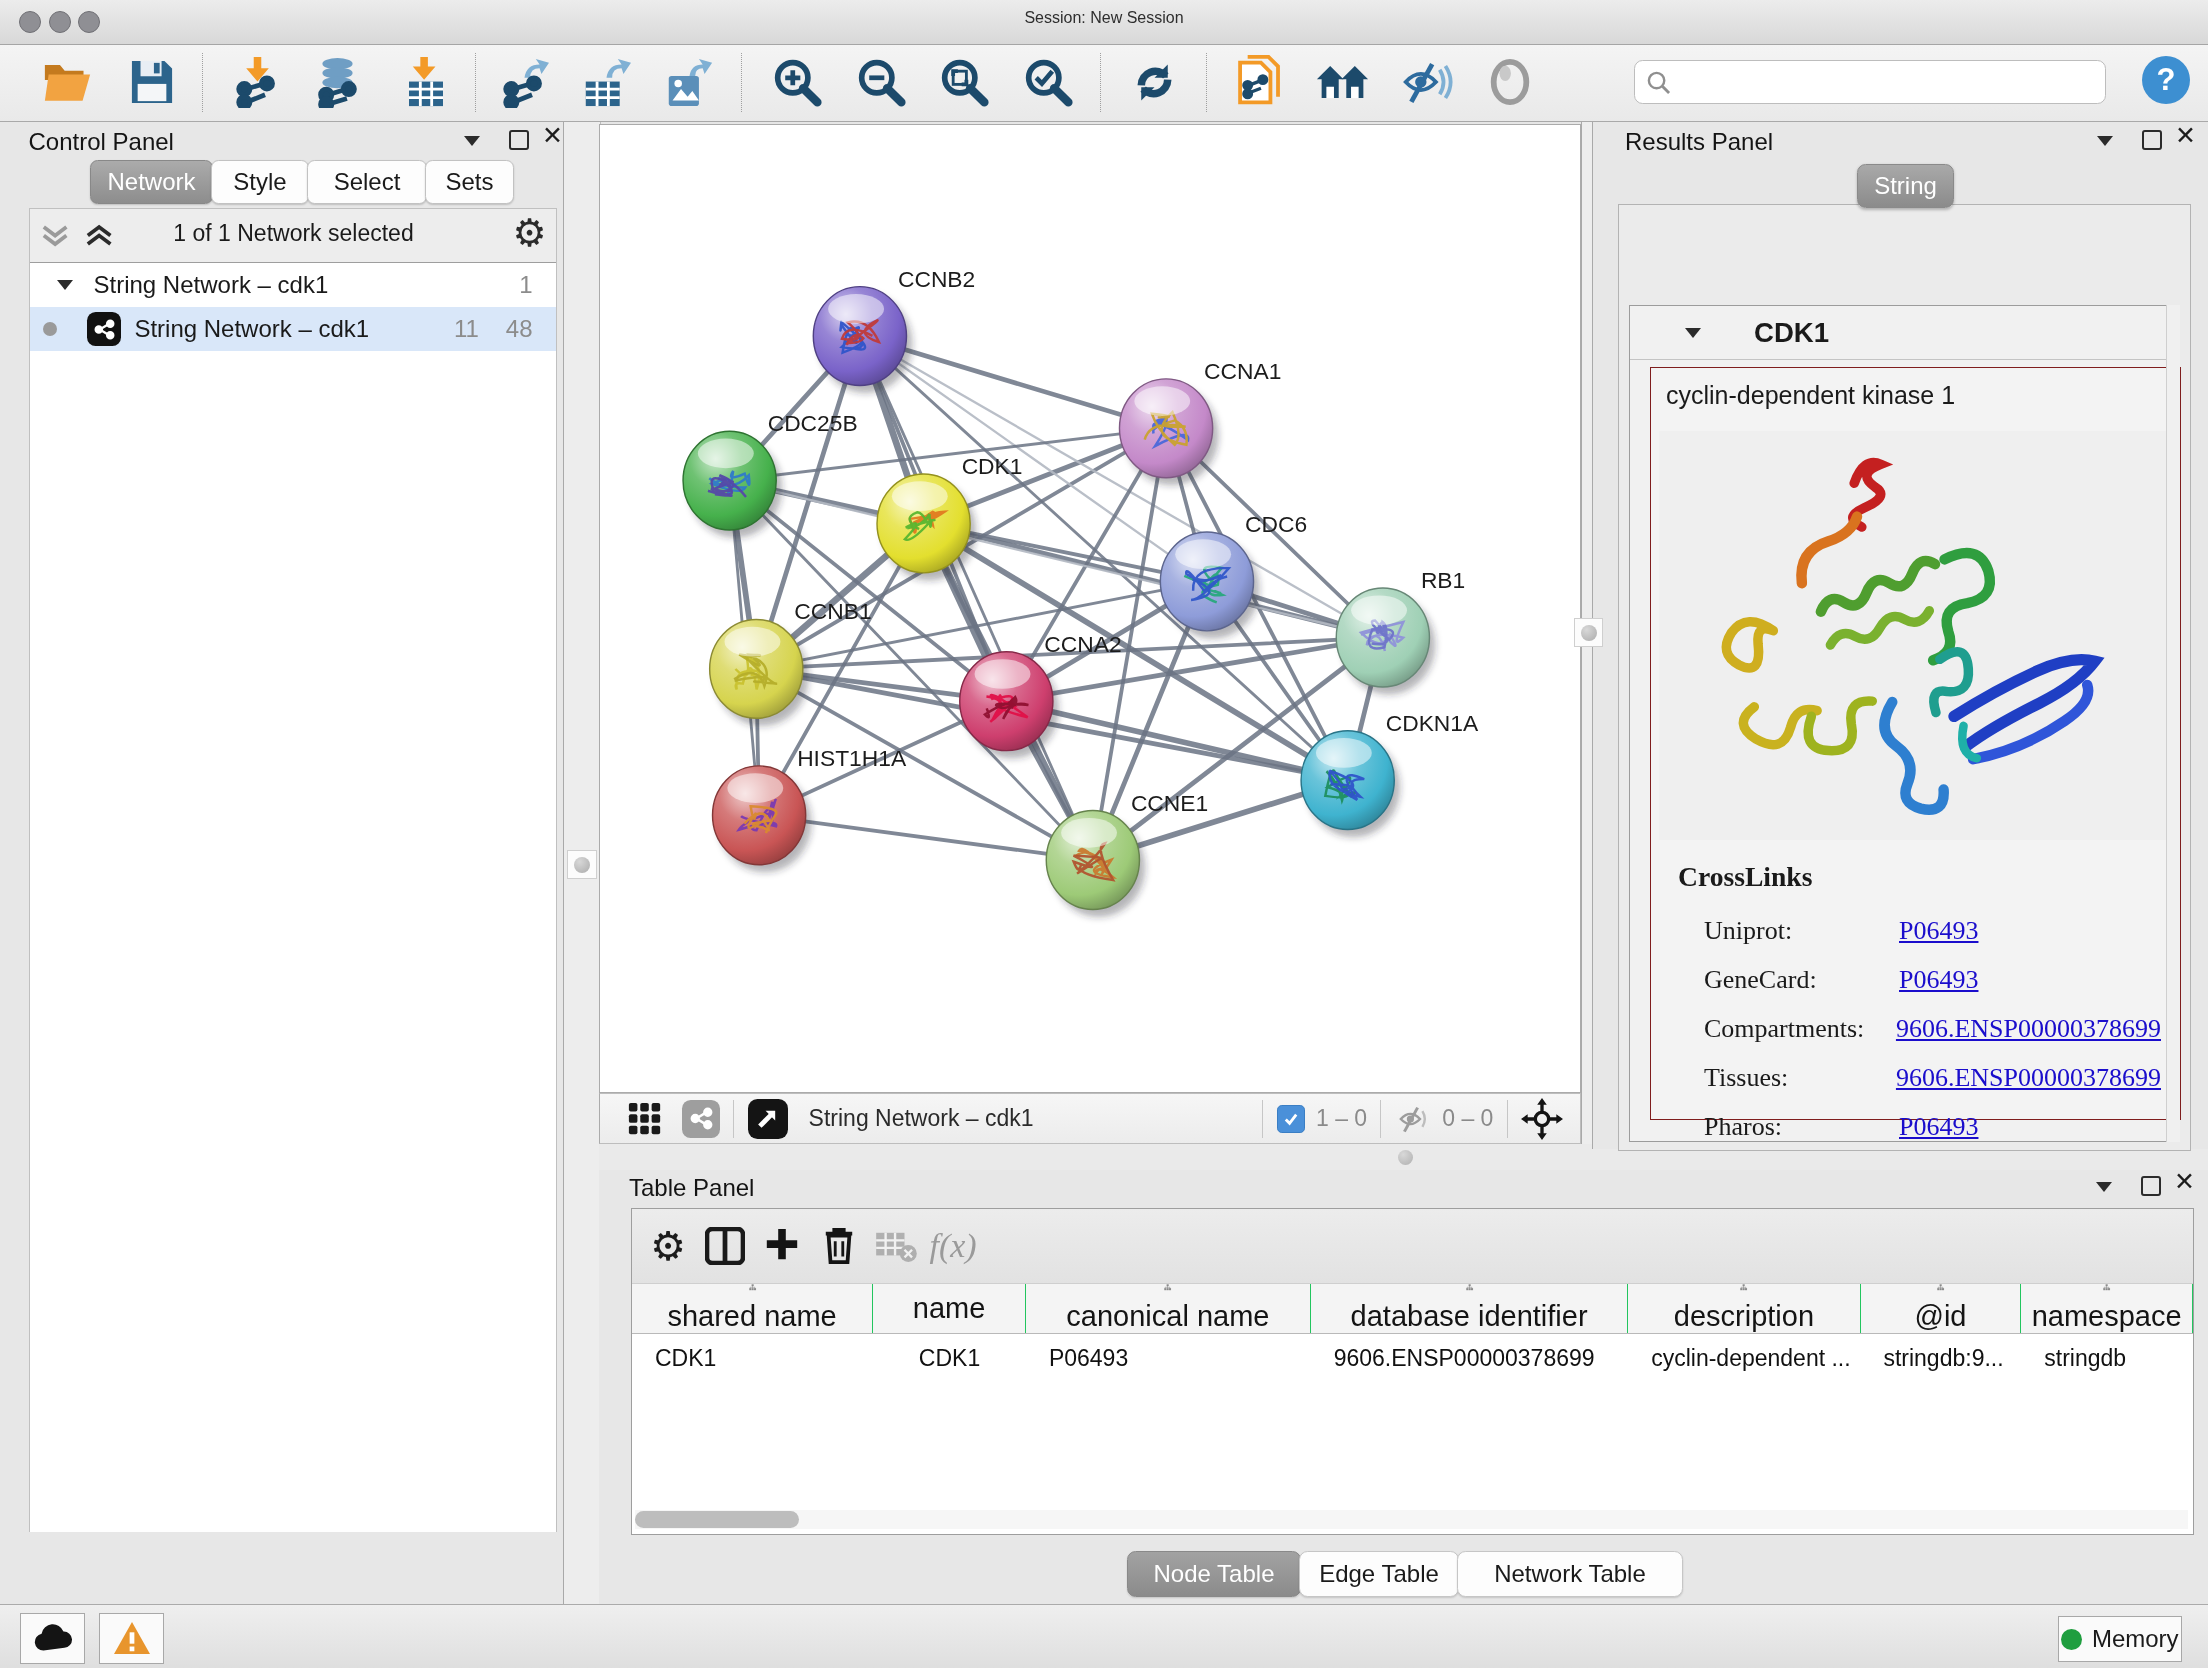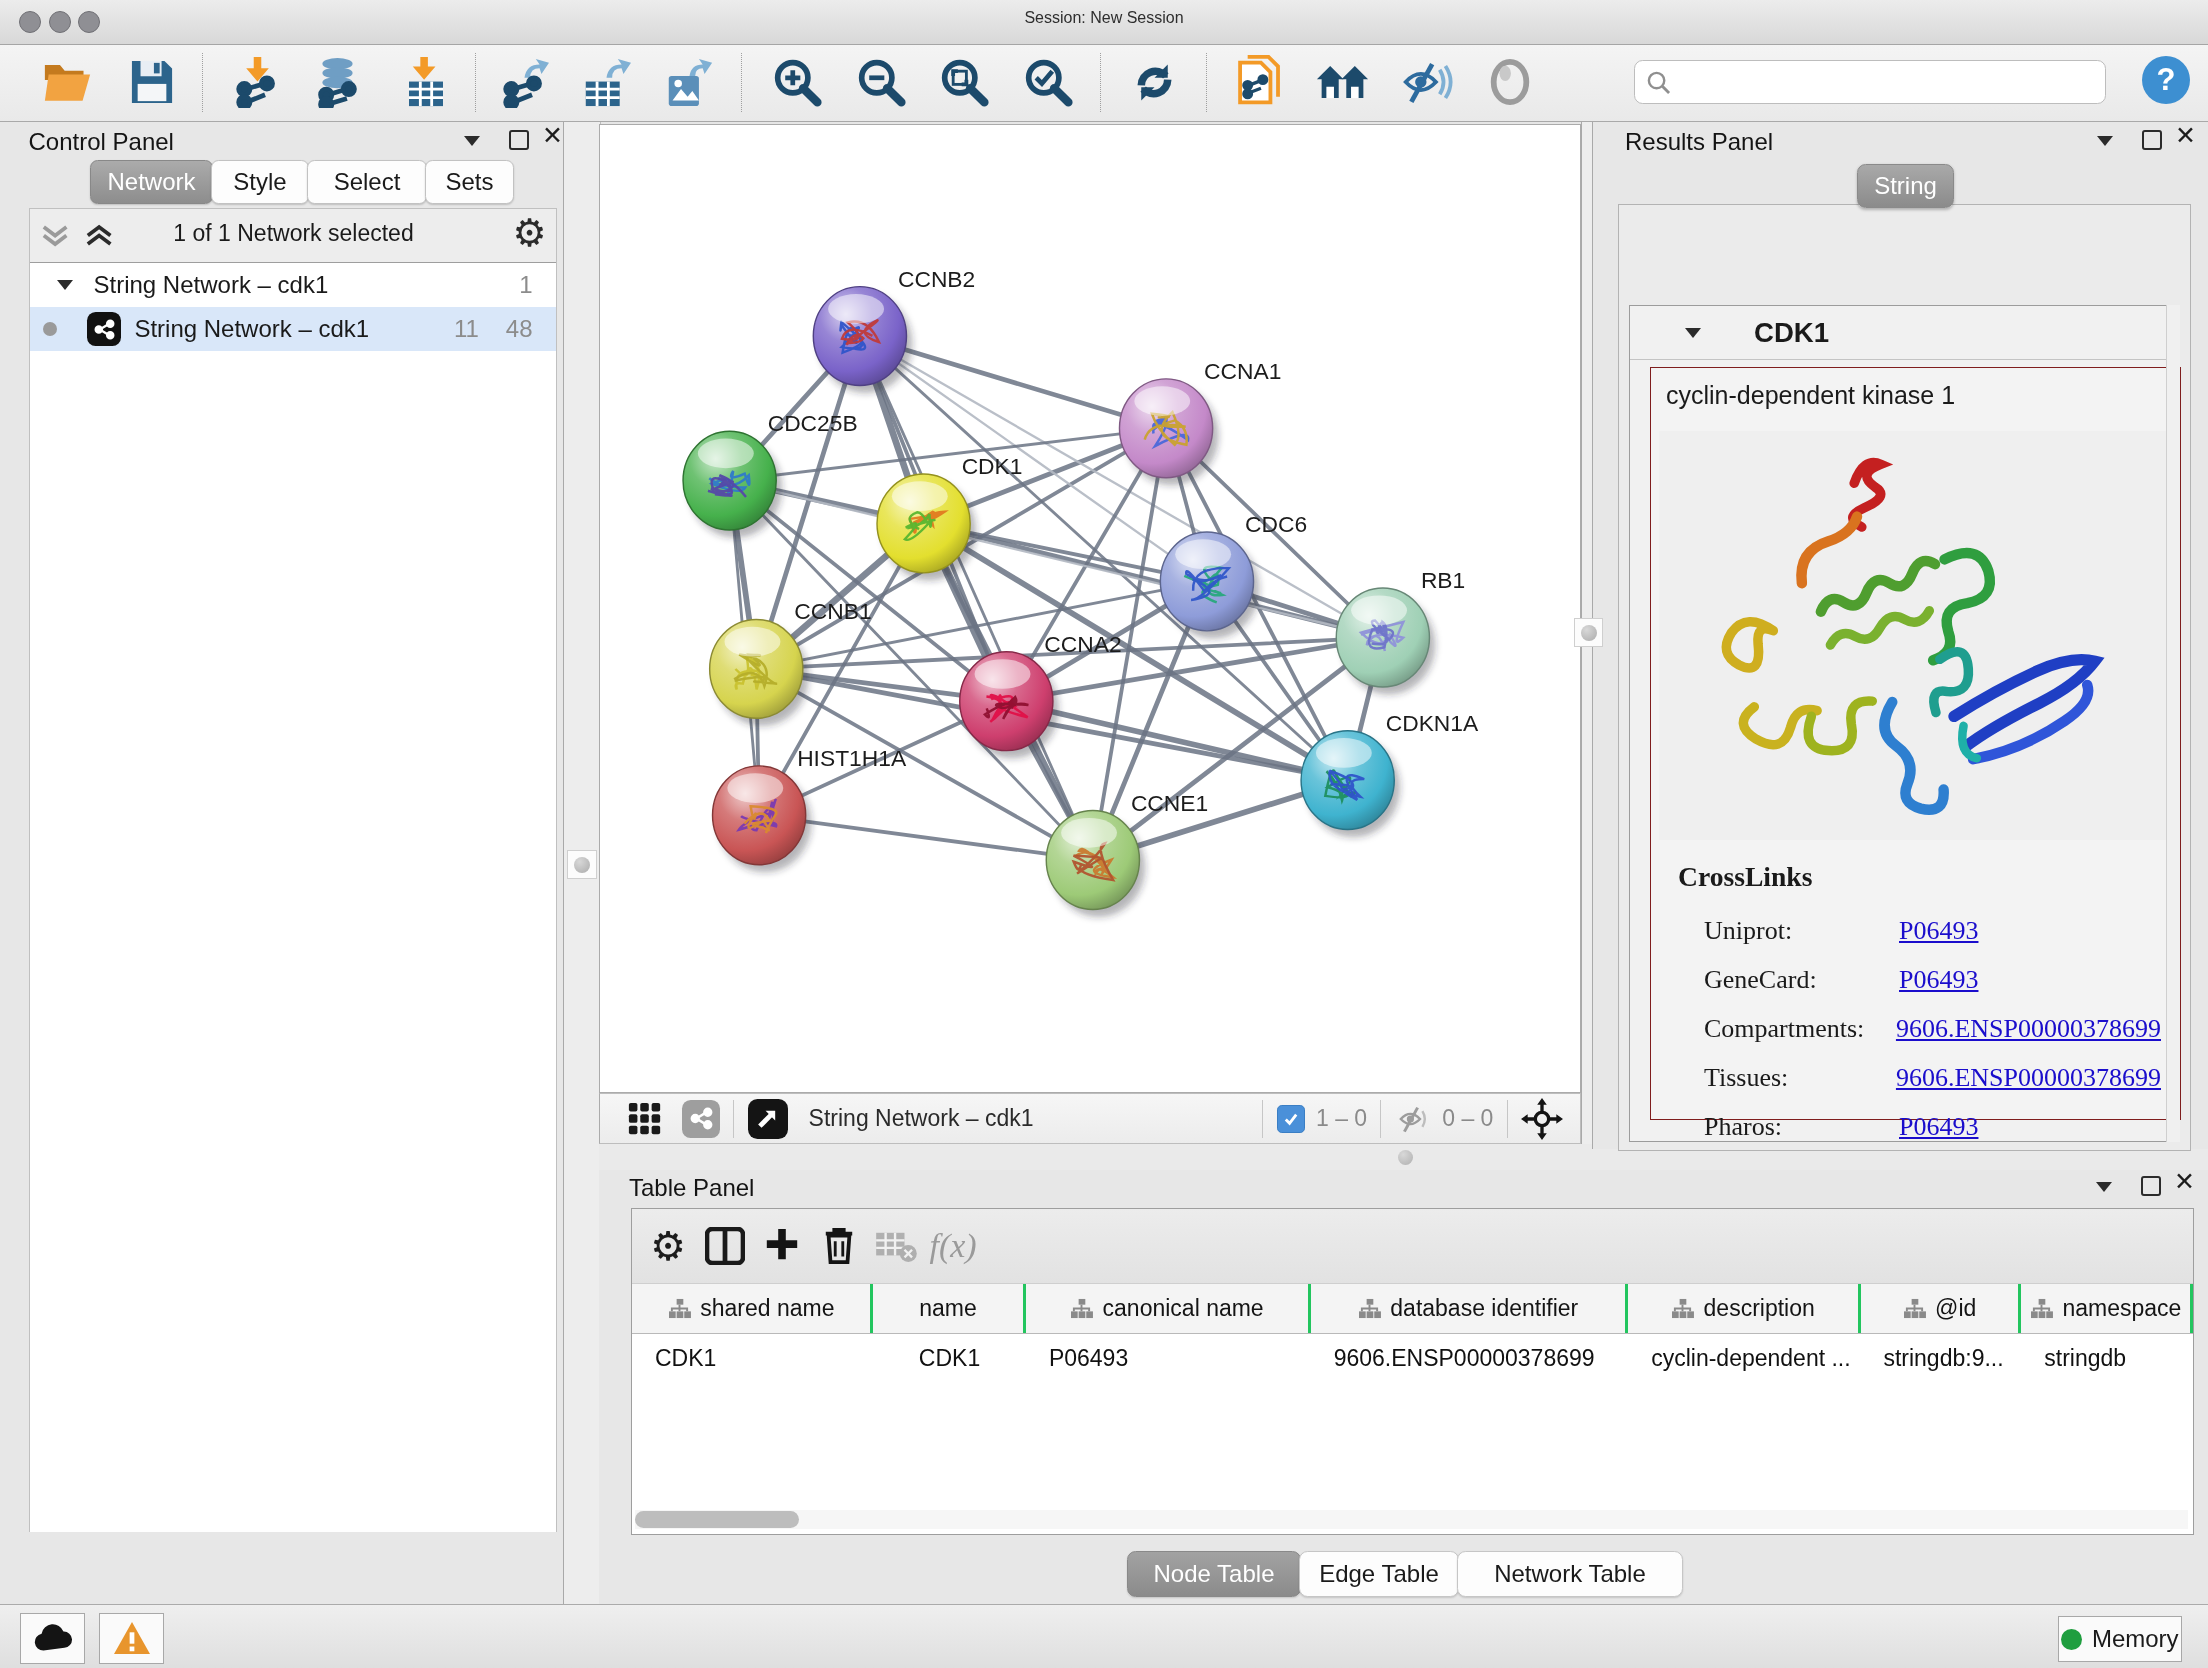--- a/index.html
+++ b/index.html
@@ -56,22 +56,22 @@
   .serif{font-family:"Liberation Serif","DejaVu Serif",serif;}
   .xlink{color:#1a0dcc;text-decoration:underline;}
   
   .tbl-bg{left:599px;top:1170px;width:1609px;height:434px;background:#e7e7e7;}
   .tbl-frame{left:631px;top:1208px;width:1563px;height:327px;background:#fff;
     border:1.9px solid #9e9e9e;box-sizing:border-box;}
   .tbl-toolbar{height:74px;background:linear-gradient(#ececec,#e2e2e2);border-bottom:1px solid #cfcfcf;
     display:flex;align-items:center;}
   .ticon{width:57px;height:53px;display:flex;align-items:center;justify-content:center;}
   .thead{display:flex;height:49px;background:#f4f4f4;border-bottom:1.9px solid #b9b9b9;}
-  .th{display:flex;align-items:center;justify-content:center;gap:9.5px;font-size:23px;color:#141414;
-    border-right:3px solid #22c55e;box-sizing:border-box;overflow:hidden;white-space:nowrap;}
+  .th{display:flex;align-items:center;justify-content:center;gap:9.5px;font-size:29px;color:#141414;
+    border-right:1px solid #22c55e;box-sizing:border-box;overflow:hidden;white-space:nowrap;flex-direction:column;}
   .trow{display:flex;height:48px;background:#fff;}
   .td{display:flex;align-items:center;font-size:23px;color:#111;padding-left:23px;
     box-sizing:border-box;overflow:hidden;white-space:nowrap;}
   .hscroll{left:635px;top:1510px;width:1553px;height:19px;background:#f6f6f6;}
   .hthumb{left:0;top:1px;width:164px;height:17px;border-radius:8.6px;background:#bdbdbd;}
   .btab{height:44px;border:1px solid #c6c6c6;background:#fdfdfd;border-radius:8.6px;font-size:24px;
     display:flex;align-items:center;justify-content:center;box-shadow:0 1px 1.9px rgba(0,0,0,.15);}
   .btab.active{background:linear-gradient(#a2a2a2,#8b8b8b);color:#fff;border-color:#898989;}
   
   .statusbar{left:0;top:1604px;width:2208px;height:65px;background:linear-gradient(#efefef,#dedede);

